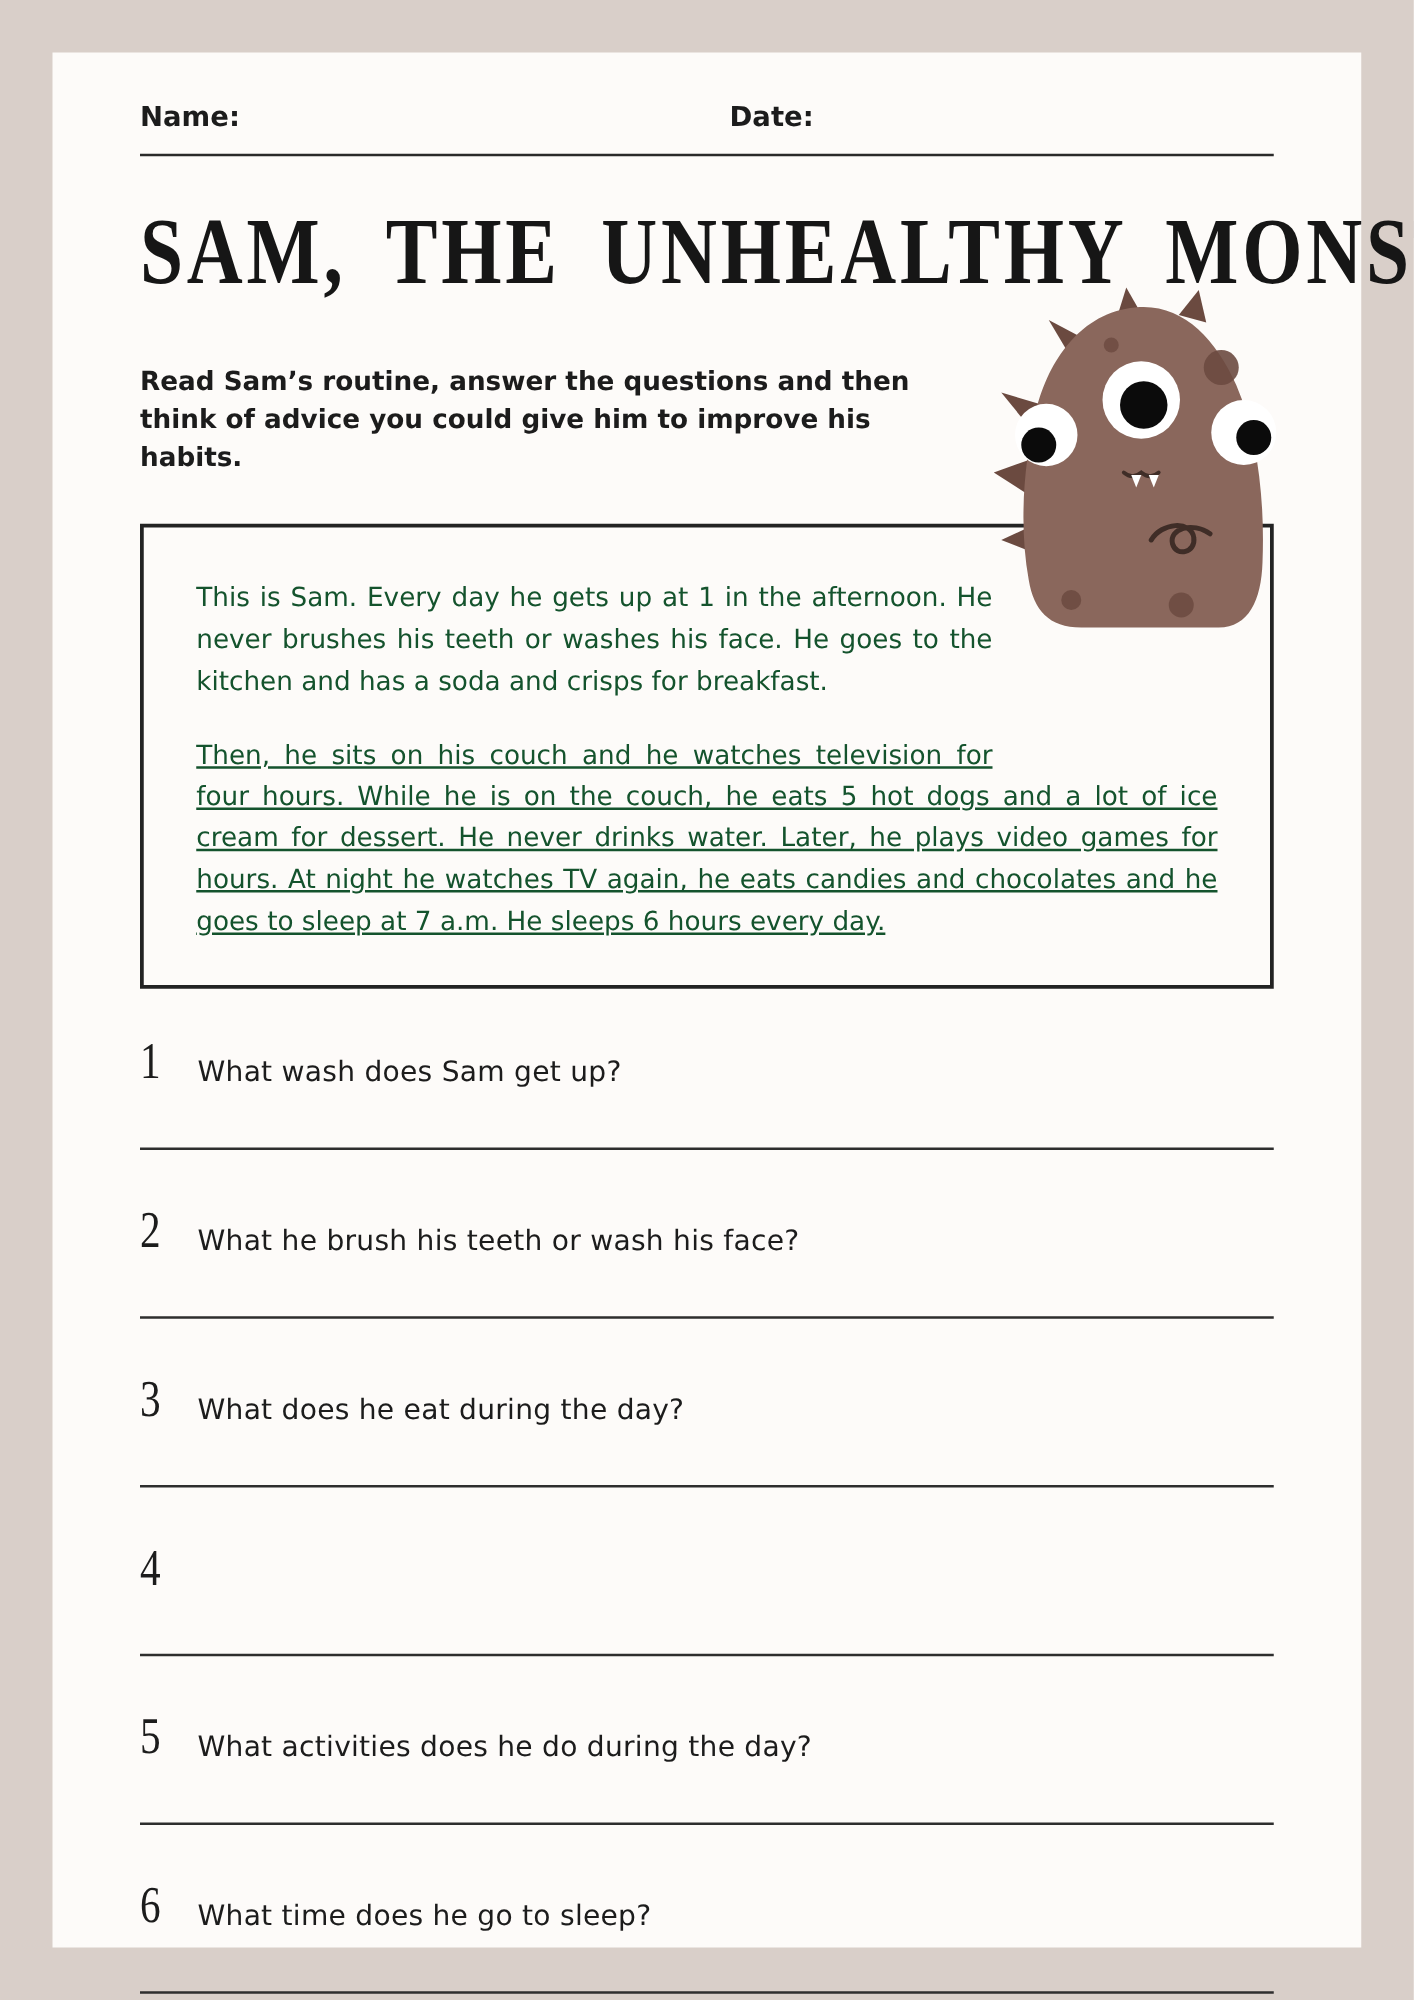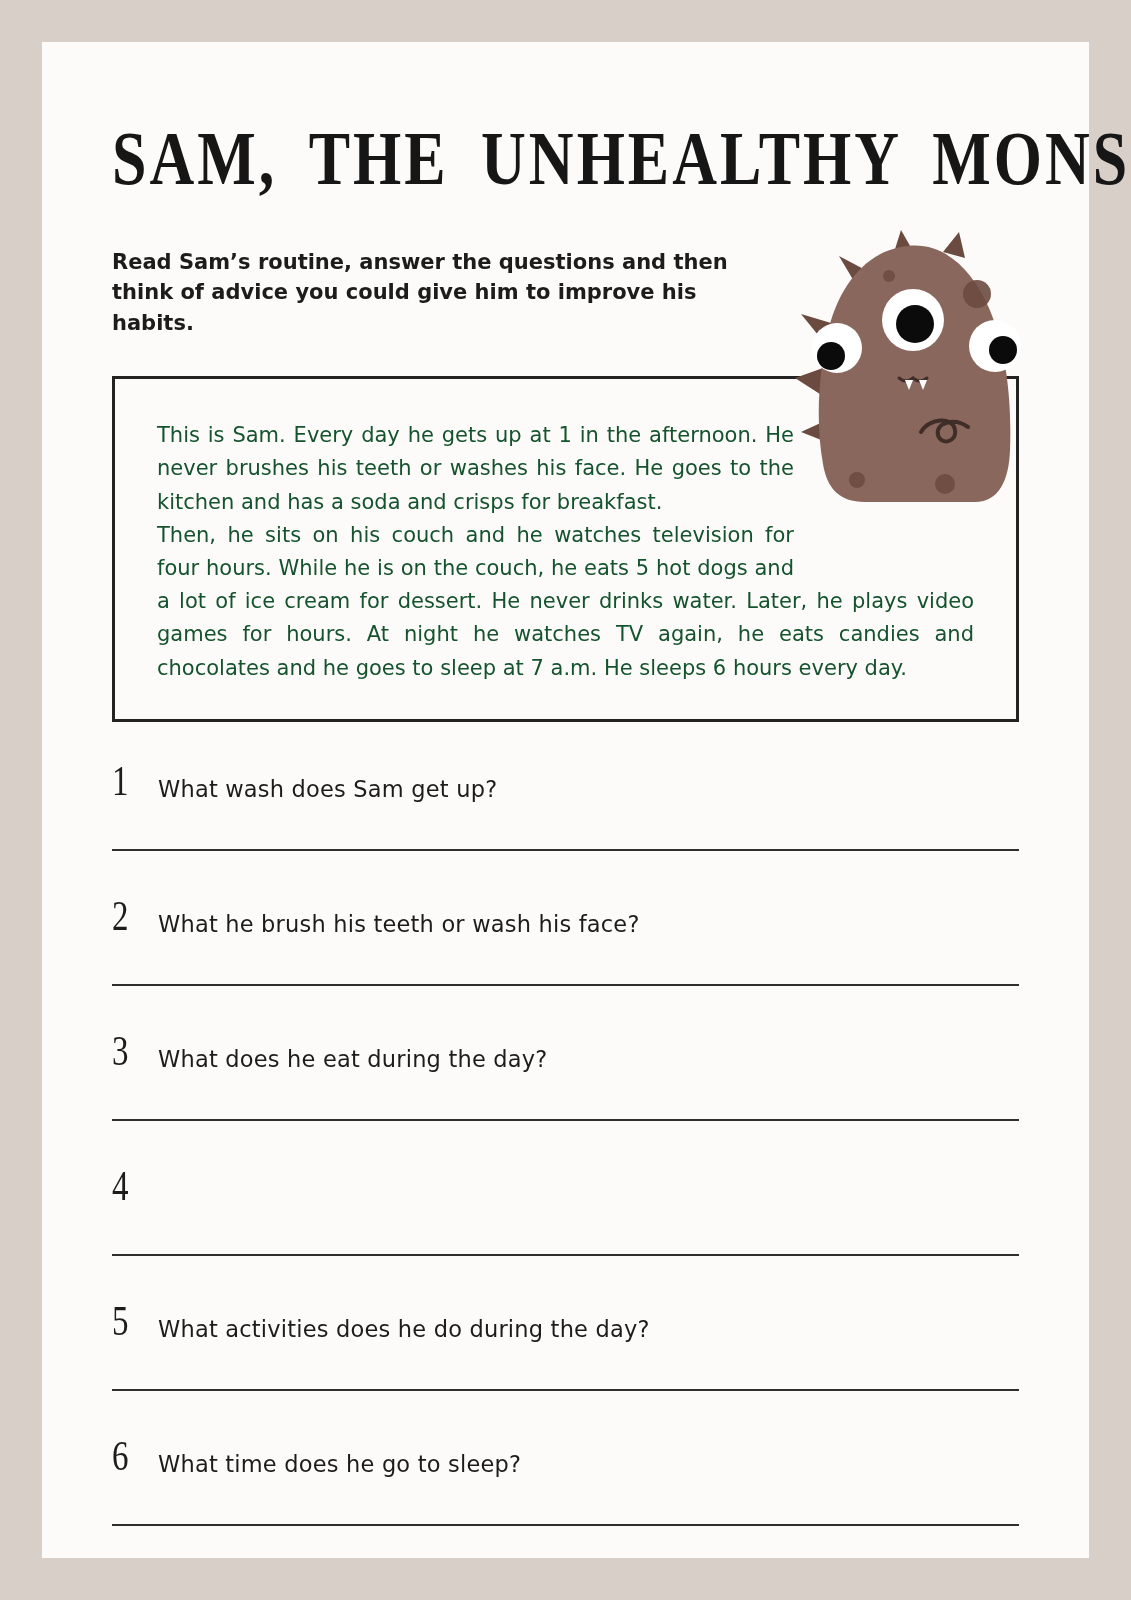--- a/index.html
+++ b/index.html
@@ -63,21 +63,21 @@
     font-size: 21px;
     line-height: 1.58;
     color: #14532d;
   }
   .monster-spacer {
     float: right;
     width: 180px;
     height: 140px;
   }
   .passage-p1 { text-align: justify; }
-  .passage-p2 { text-align: justify; }
+  .passage-p2 { margin-top: 26px; text-align: justify; text-decoration: underline; }
 
   
   .monster {
     position: absolute;
     top: 186px;
     right: 64px;
     width: 232px;
     height: 282px;
     z-index: 3;
   }
@@ -106,20 +106,24 @@
     border-bottom: 2px solid #2e2e2e;
     height: 1px;
   }
 </style>
 </head>
 <body>
 
 <div class="paper">
   <div class="content">
 
+    <div class="header-row">
+      <span class="name-label">Name:</span>
+      <span class="date-label">Date:</span>
+    </div>
 
     <div>
       <h1 class="worksheet-title">SAM, THE UNHEALTHY MONSTER</h1>
     </div>
 
     <p class="instructions">Read Sam’s routine, answer the questions and then think of advice you could give him to improve his habits.</p>
 
     <div class="monster">
       <svg viewBox="0 0 232 282" width="232" height="282">
 

